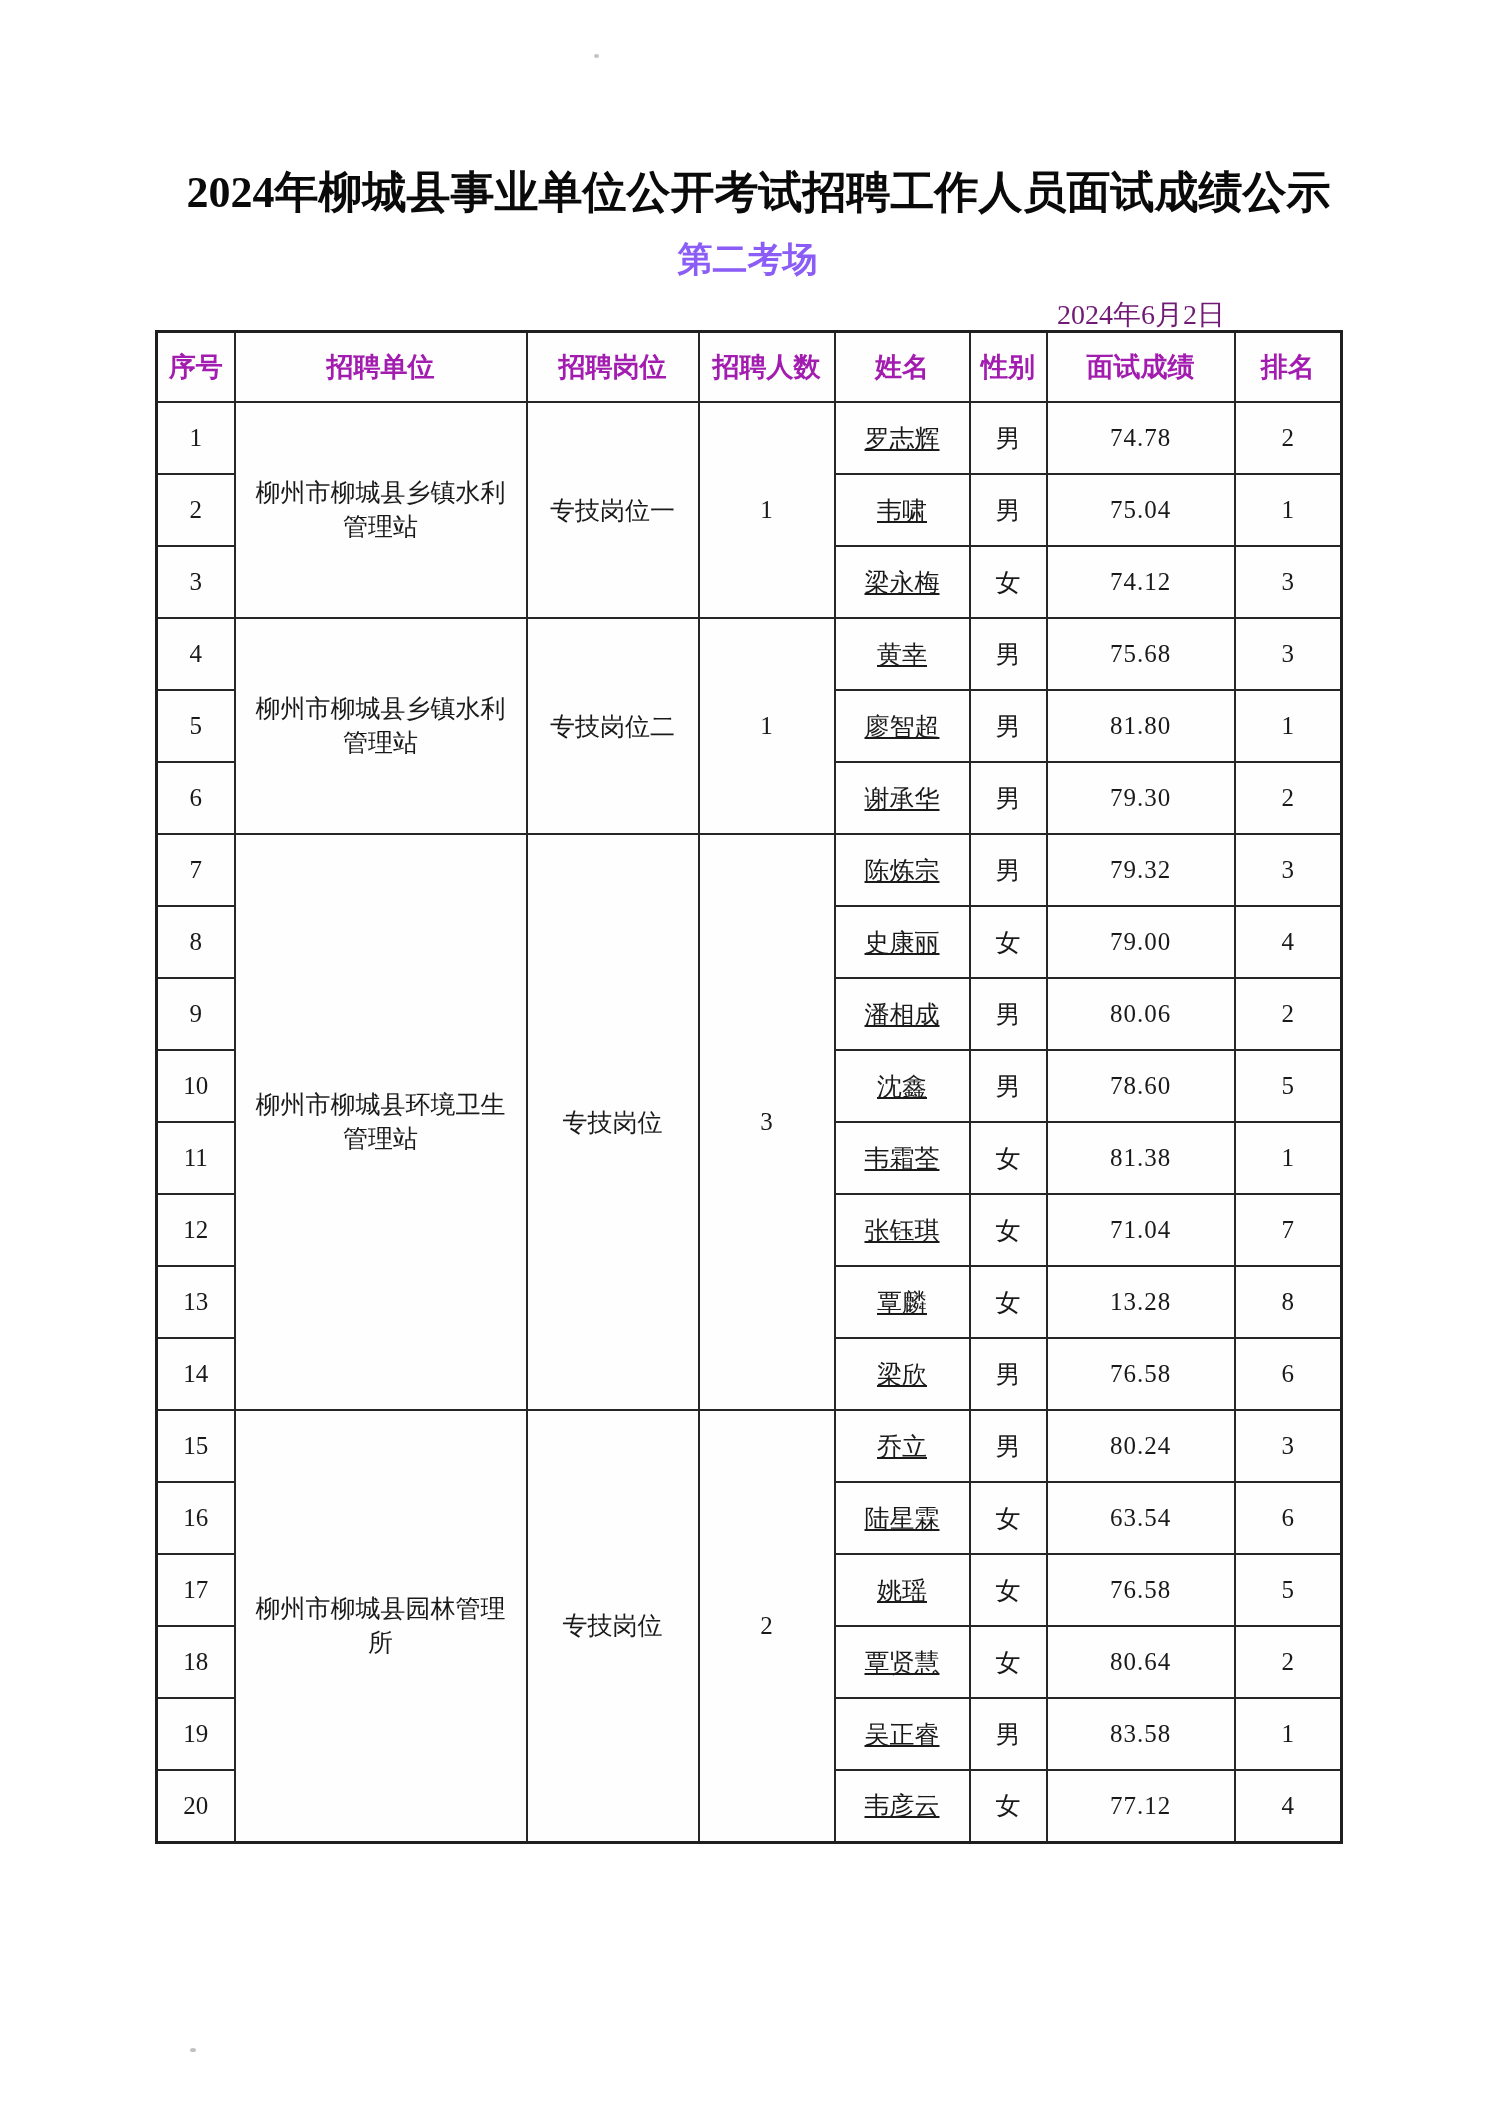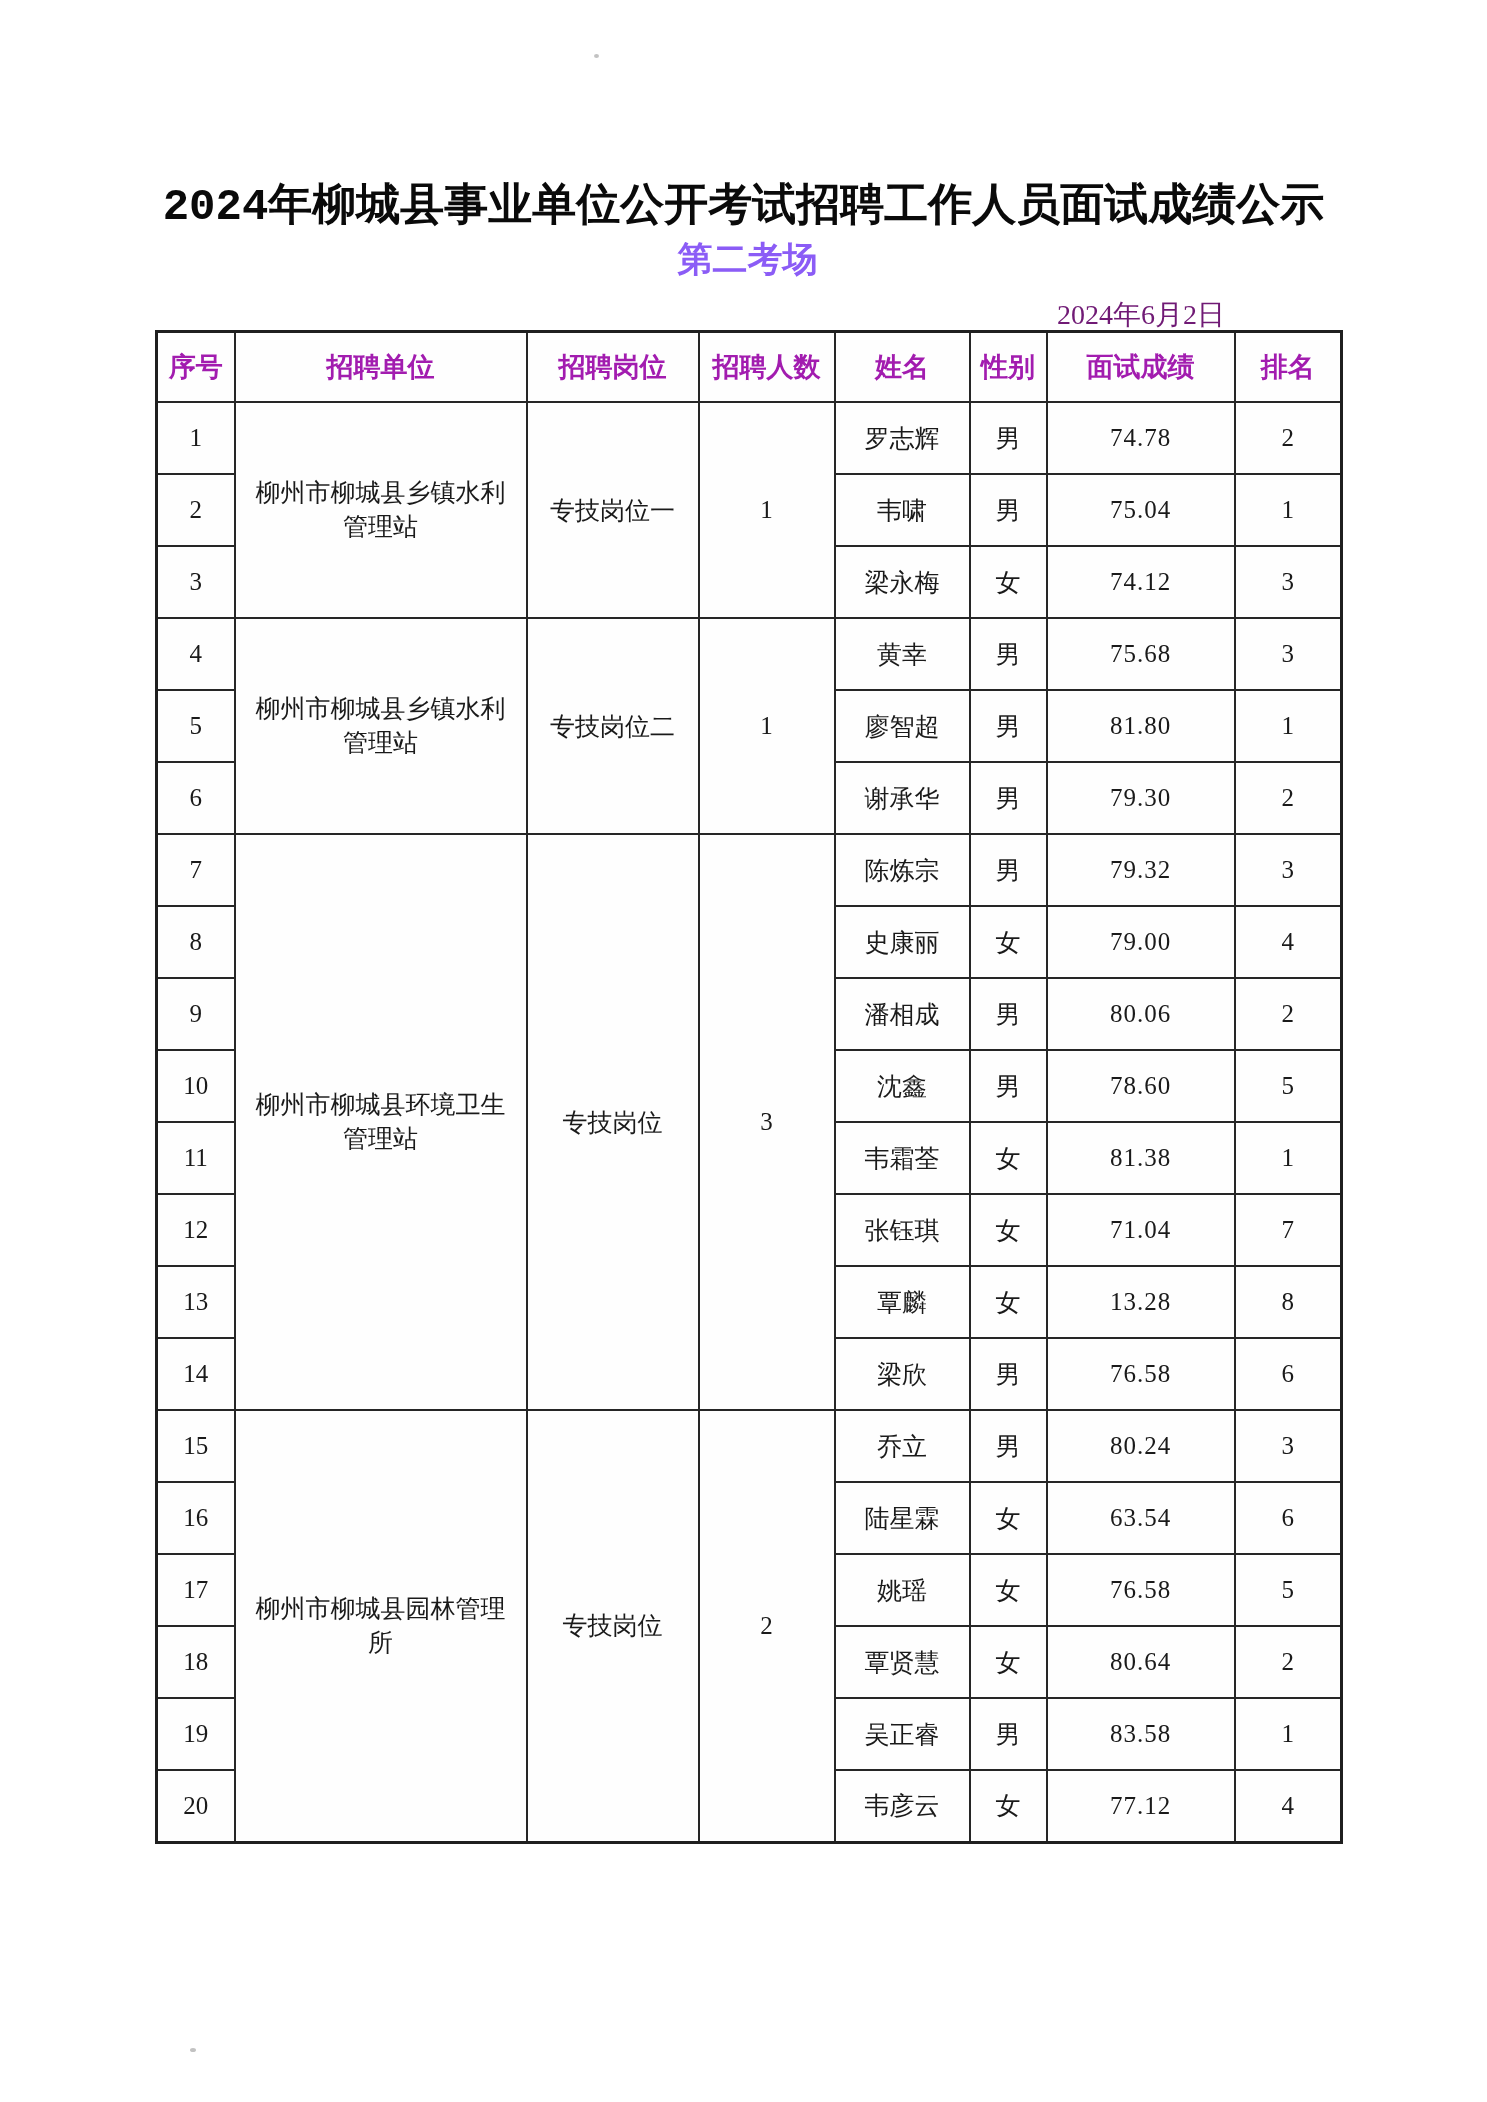--- a/index.html
+++ b/index.html
@@ -8,29 +8,28 @@
     background: #ffffff;
     font-family: "Liberation Serif", "DejaVu Serif", serif;
     color: #1c1c1c;
     position: relative;
     overflow: hidden;
   }
   .page { position: absolute; inset: 0; }
 
   .doc-title {
     position: absolute;
-    left: 151px; top: 163px; width: 1185px;
+    left: 166px; top: 163px; width: 1185px;
     text-align: center;
-    font-family: Liberation Mono, monospace;
+    font-family: Liberation Serif, serif;
     font-weight: bold;
     font-size: 44px;
     letter-spacing: 0px;
     color: #0a0a0a;
     white-space: nowrap;
-    margin-top: 12px;
   }
   .doc-subtitle {
     position: absolute;
     left: 155px; top: 236px; width: 1185px;
     text-align: center;
     font-family: "Liberation Sans", "DejaVu Sans", sans-serif;
     font-weight: bold;
     font-size: 35px;
     color: #8b5cf6;
   }
@@ -65,21 +64,21 @@
     font-size: 27px;
     color: #a21caf;
   }
   .score-table tbody td { height: 68px; font-size: 25px; color: #1a1a1a; }
   .score-table tbody tr { height: 72px; }
 
   .c-no    { font-size: 24px; }
   .c-unit  { padding: 0 17px !important; font-size: 26px; line-height: 1.35; border-radius: 13px; }
   .c-pos   { font-size: 26px; }
   .c-count { font-size: 24px; }
-  .c-name  { font-size: 26px; }
+  .c-name  { font-size: 26px; text-decoration: underline; }
   .c-gender{ font-size: 26px; }
   .c-score { font-size: 24px; letter-spacing: 1px; }
   .c-rank  { font-size: 24px; }
 
   .speck {
     position: absolute;
     background: #9a9a9a;
     border-radius: 50%;
     opacity: .6;
   }

